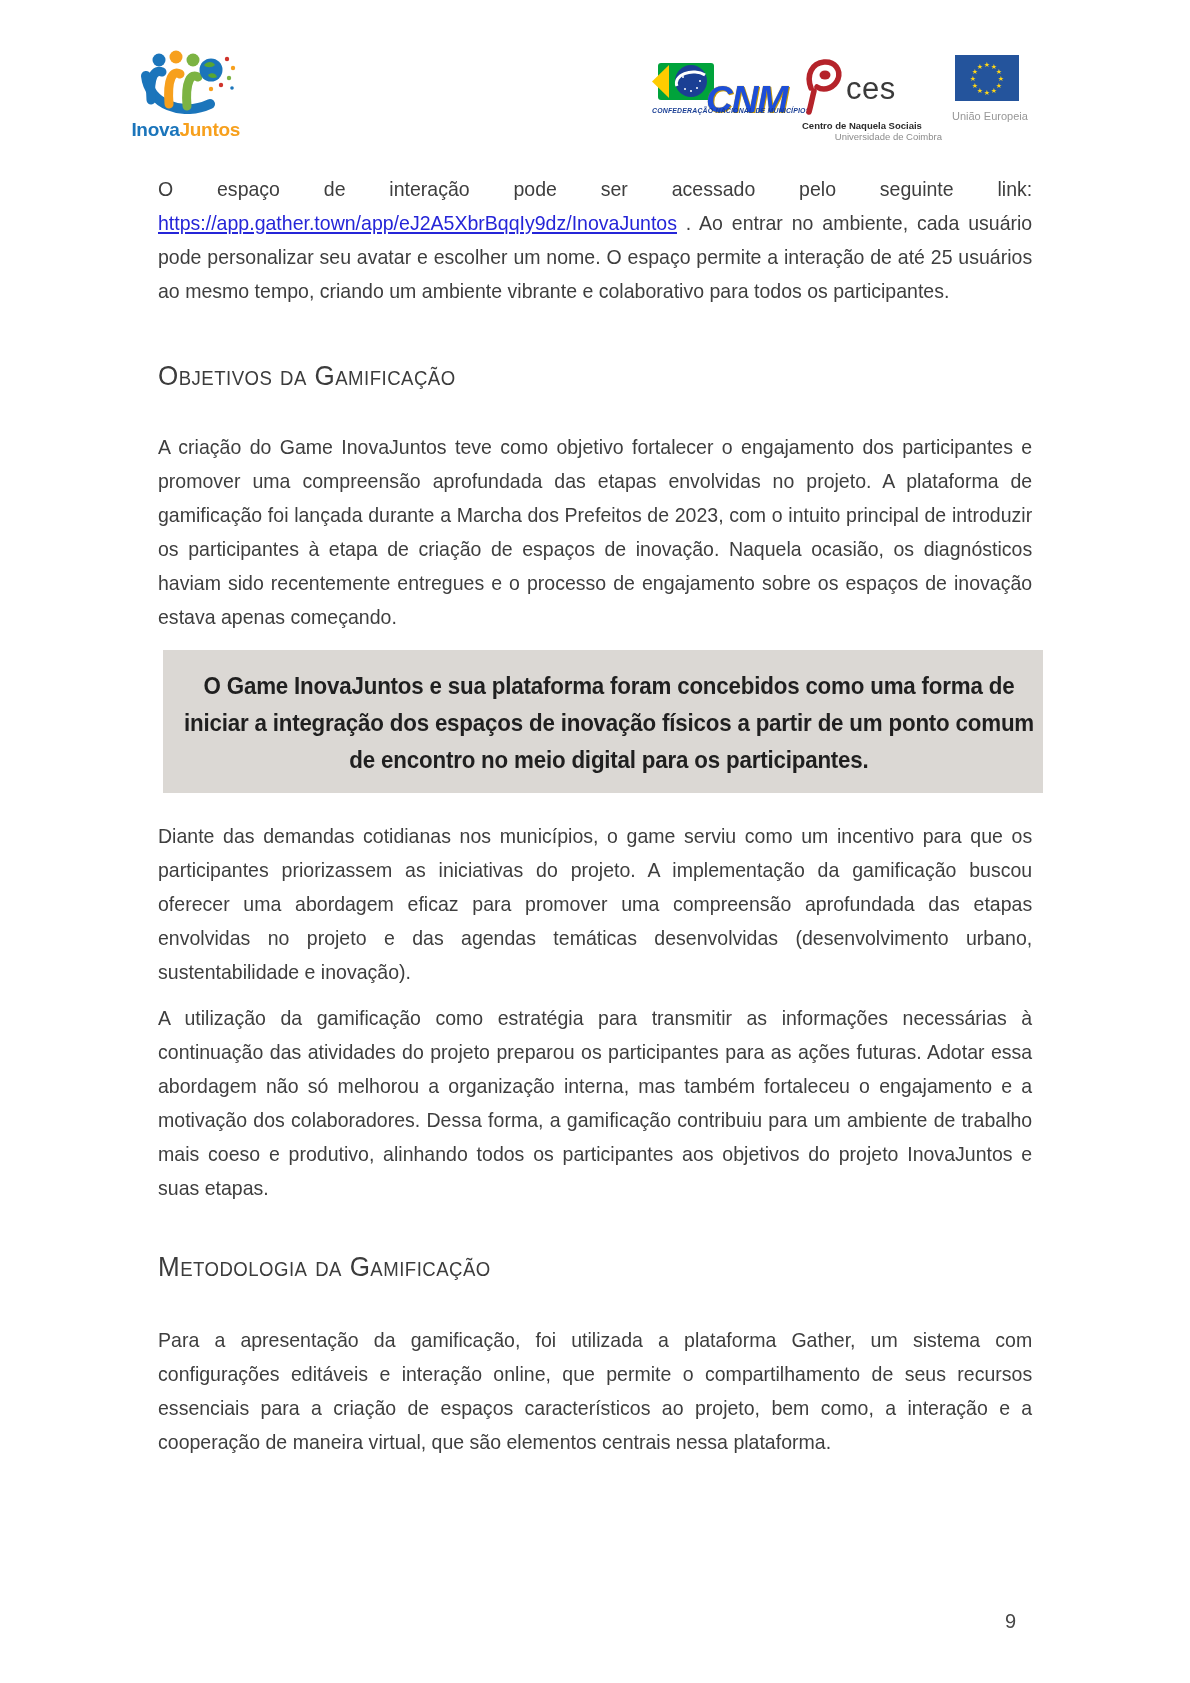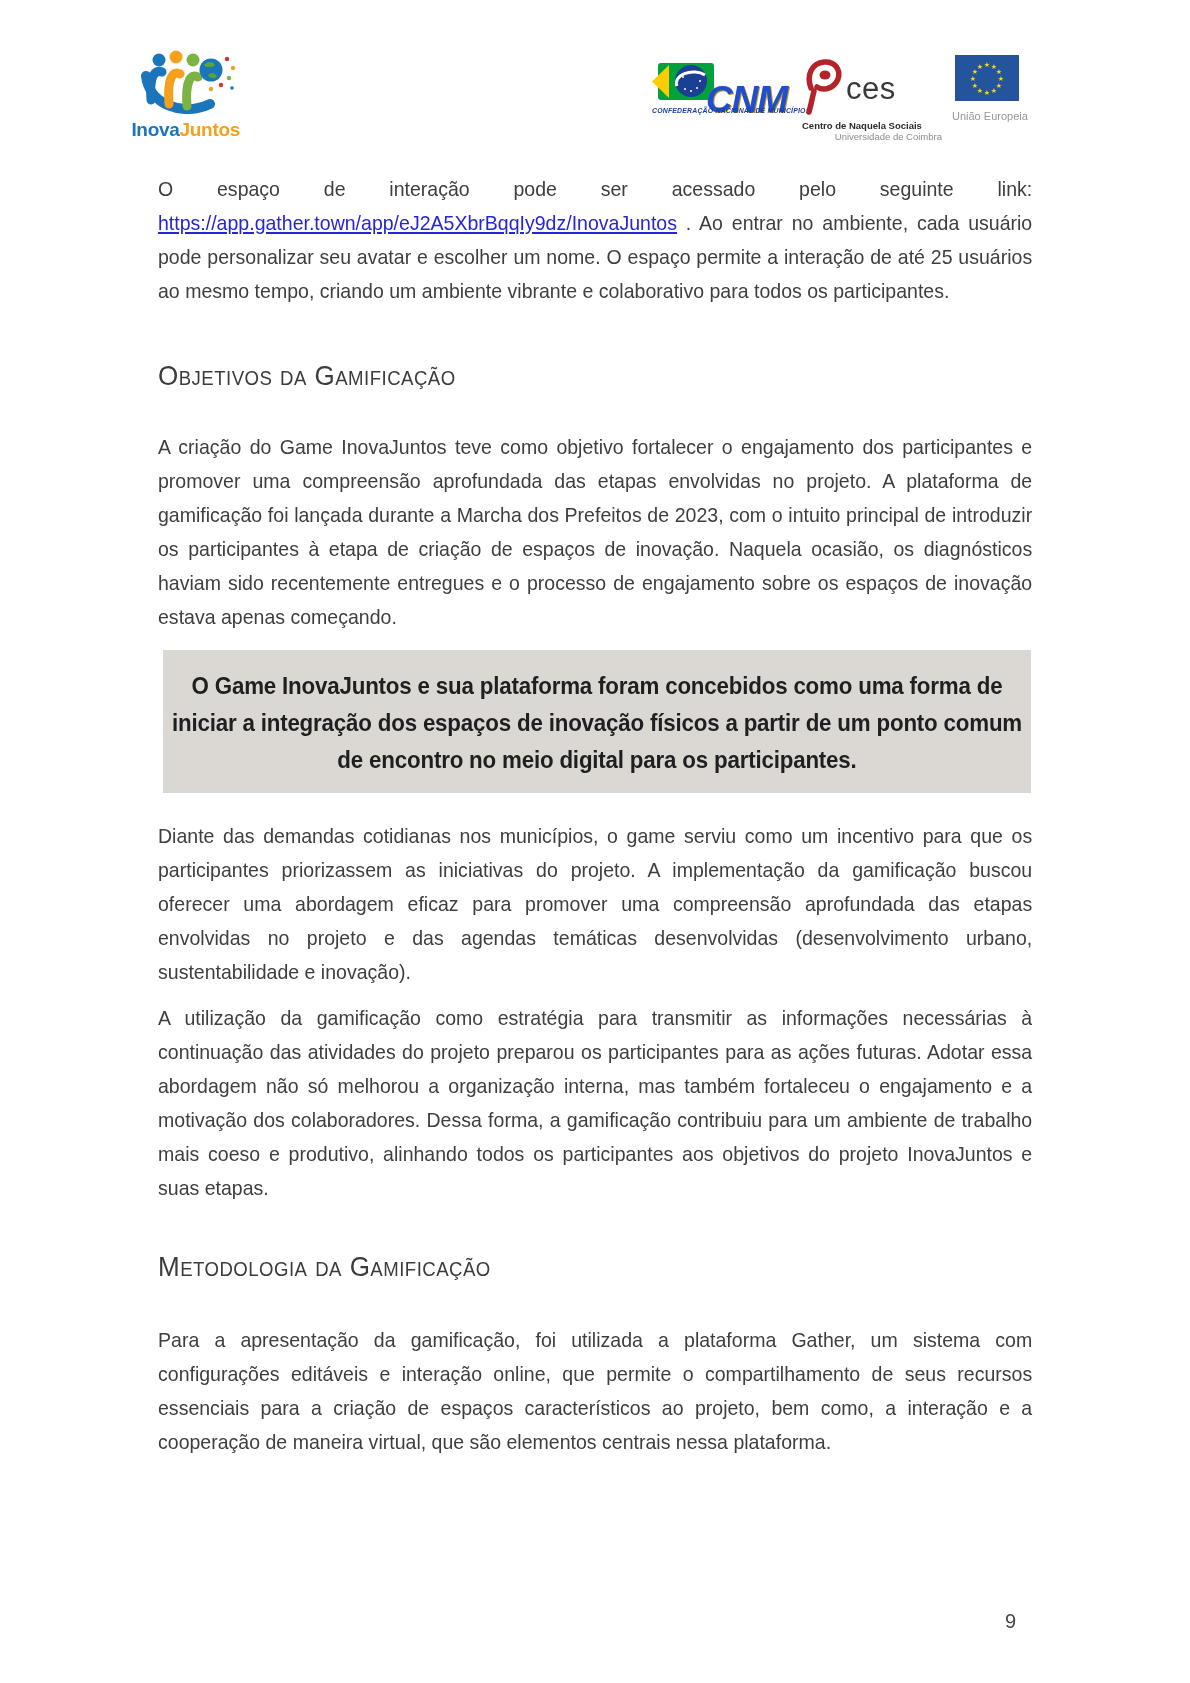--- a/index.html
+++ b/index.html
@@ -55,21 +55,21 @@
     width:940px; transform:scaleX(0.93); transform-origin:0 0;
   }
   .p2 { margin-top:38px; }
   .p3 { margin-top:26px; }
   .p4 { margin-top:12px; }
   .h2b { margin-top:46px; }
   .p5 { margin-top:40px; }
 
   .callout {
     margin-top:16px; margin-left:5px; width:868px;
-    background:#dbd8d4; padding:17px 0 15px 0;
+    background:#dbd8d4; padding:17px 0 15px 12px;
   }
   .callout-inner {
     width:933px; transform:scaleX(0.9303); transform-origin:0 0;
     text-align:center; font-size:24px; line-height:37px; font-weight:700;
     color:#1f1f1f; letter-spacing:-0.2px;
   }
   .callout-line { white-space:nowrap; }
 
   .pagenum { position:absolute; left:1005px; top:1610px; font-size:20px; color:#474747; }
 </style>

